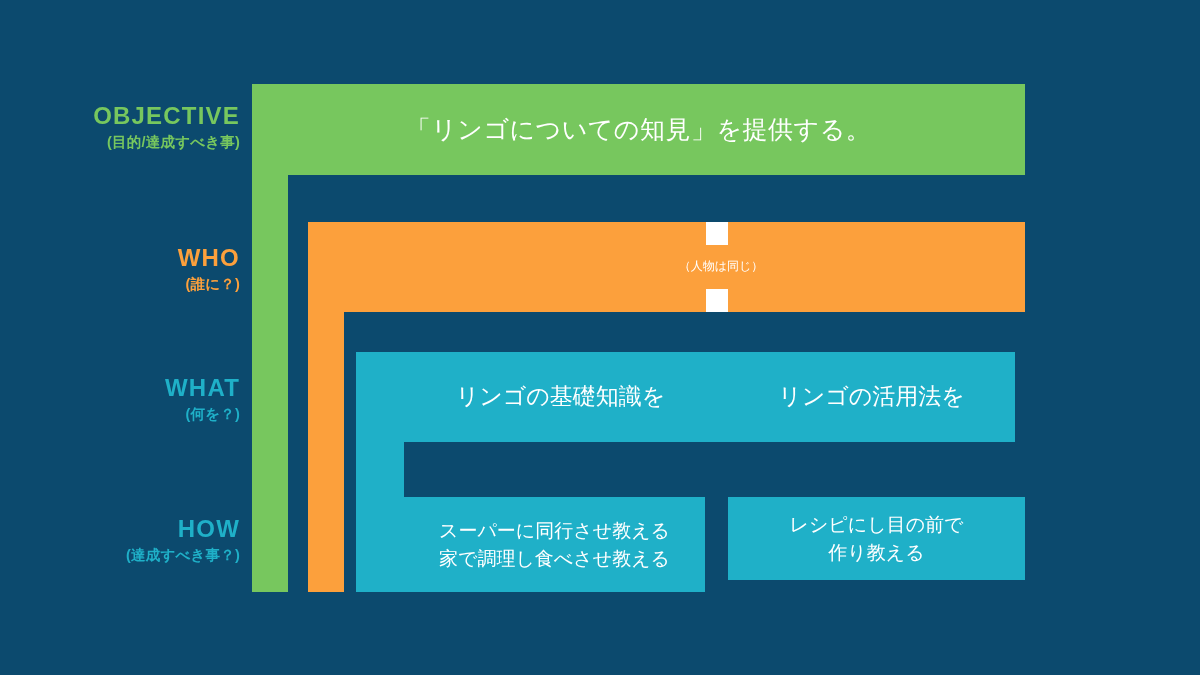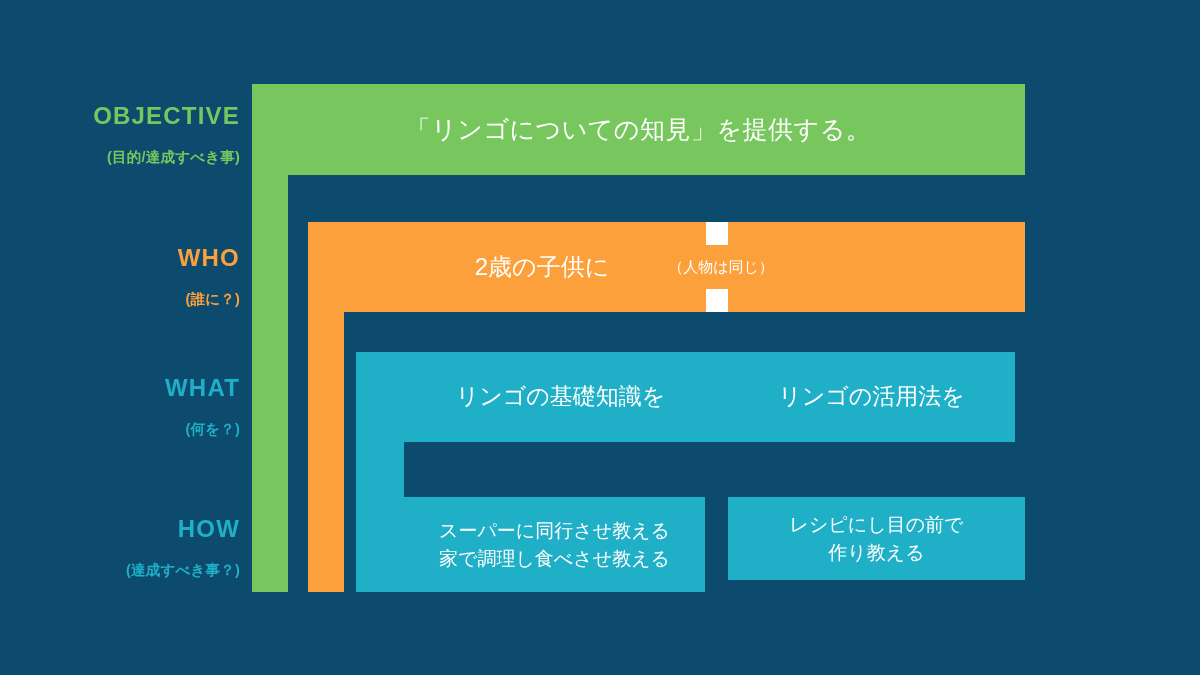--- a/index.html
+++ b/index.html
@@ -31,21 +31,21 @@
   .row-label .lab-en {
     font-size: 24px;
     font-weight: bold;
     letter-spacing: 1.2px;
     display: block;
   }
   .row-label .lab-ja {
     font-size: 14.5px;
     font-weight: bold;
     display: block;
-    margin-top: 22px;
+    margin-top: 7px;
     letter-spacing: 0.2px;
   }
   .labels-col {
     position: absolute;
     left: 0;
     top: 0;
     width: 240px;
     height: 675px;
   }
 
@@ -106,21 +106,21 @@
     position: absolute;
     left: 104px;
     width: 260px;
     text-align: center;
     font-size: 24px;
   }
   .who-note {
     position: absolute;
     left: 348px;
     width: 130px;
-    font-size: 15px;
+    font-size: 12px;
   }
   .who-right {
     position: absolute;
     left: 486px;
     width: 230px;
     text-align: center;
     font-size: 24px;
   }
   
   .who-notch {
@@ -201,21 +201,20 @@
   <div class="stem stem-green"></div>
   <div class="stem stem-orange"></div>
   <div class="stem stem-teal"></div>
 
   <div class="bar bar-objective">
     <span>「リンゴについての知見」を提供する。</span>
   </div>
 
   <div class="bar bar-who">
     <div class="who-inner">
-      <span class="who-left">2歳の子供に</span>
       <span class="who-note">（人物は同じ）</span>
     </div>
   </div>
   <div class="who-notch who-notch-top"></div>
   <div class="who-notch who-notch-bottom"></div>
 
   <div class="bar bar-what-left">
     <span>リンゴの基礎知識を</span>
   </div>
   <div class="bar bar-what-right">

